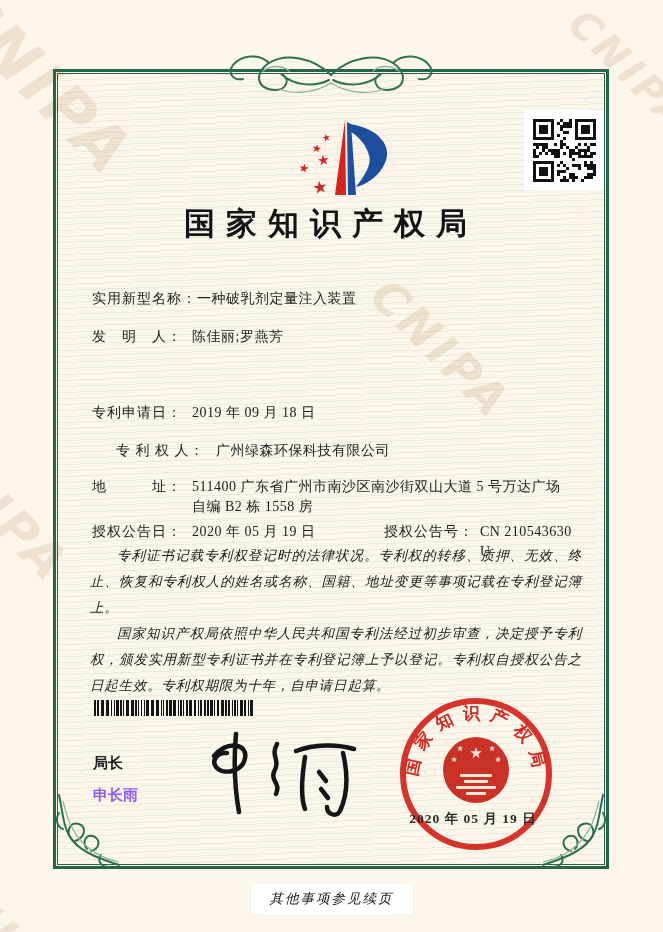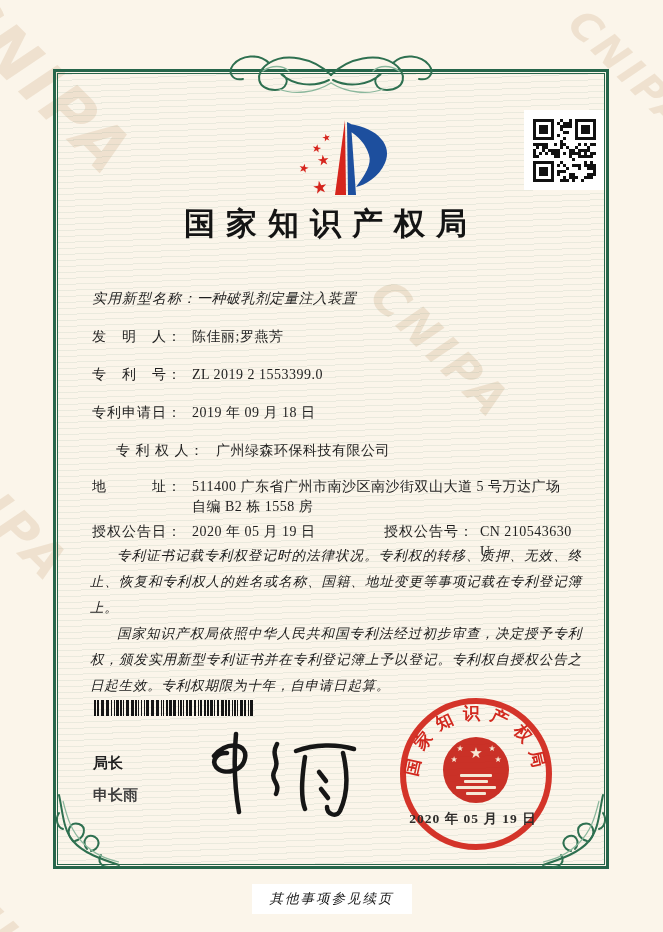--- a/index.html
+++ b/index.html
@@ -44,21 +44,21 @@
           display:flex;align-items:center;justify-content:center;}
   .logo{position:absolute;left:50%;top:42px;transform:translateX(-50%);}
   .title{
     position:absolute;left:0;right:0;top:131px;text-align:center;
     font-size:31px;font-weight:bold;letter-spacing:11px;color:#141414;
   }
   
   .row{position:absolute;left:36px;right:22px;display:flex;font-size:14px;line-height:20px;color:#1e1e1e;}
   .row .lbl{white-space:pre;min-width:100px;letter-spacing:1px;}
   .row .val{letter-spacing:0.5px;}
-  .r-name{top:217px;font-style:italic;}
+  .r-name{top:217px;}
   .r-inventor{top:255px;}
   .r-patno{top:293px;}
   .r-filing{top:331px;}
   .r-patentee{top:369px;margin-left:24px;}
   .r-address{top:405px;}
   .r-grant{top:450px;}
   .grant-no{position:absolute;left:292px;top:0;display:flex;}
   .grant-wrap{position:relative;width:100%;display:flex;align-items:flex-end;}
   
   .bodytext{
@@ -67,21 +67,21 @@
     letter-spacing:0.8px;color:#1a1a1a;text-align:justify;
   }
   .bodytext p{margin:0;text-indent:2em;}
   
   .barcode{position:absolute;left:38px;top:628px;width:176px;height:16px;display:flex;align-items:stretch;}
   .barcode span{display:block;height:100%;}
   
   .sign-title{position:absolute;left:37px;top:682px;font-family:"Liberation Sans","DejaVu Sans",sans-serif;
               font-weight:700;font-size:15px;color:#222;}
   .sign-name{position:absolute;left:37px;top:714px;font-family:"Liberation Sans","DejaVu Sans",sans-serif;
-             font-weight:700;font-size:15px;color:#404040;}
+             font-weight:700;font-size:15px;color:#8b5cf6;}
   .signature{position:absolute;left:128px;top:652px;}
   
   .seal{position:absolute;left:338px;top:618px;width:164px;height:164px;}
   .seal svg{position:absolute;inset:0;}
   .seal-date{
     position:absolute;left:0;right:6px;top:120px;text-align:center;
     font-size:13.5px;color:#2e2c2a;letter-spacing:1px;font-weight:bold;
   }
   
   .page-no{position:absolute;left:0;right:0;bottom:9px;text-align:center;font-size:13px;letter-spacing:1px;color:#222;}
@@ -287,24 +287,20 @@
     <div class="title">国家知识产权局</div>
 
     <div class="row r-name">
       <span class="lbl">实用新型名称：</span>
       <span class="val">一种破乳剂定量注入装置</span>
     </div>
     <div class="row r-inventor">
       <span class="lbl">发　明　人：</span>
       <span class="val">陈佳丽;罗燕芳</span>
     </div>
-    <div class="row r-patno">
-      <span class="lbl">专　利　号：</span>
-      <span class="val">ZL 2019 2 1553399.0</span>
-    </div>
     <div class="row r-filing">
       <span class="lbl">专利申请日：</span>
       <span class="val">2019 年 09 月 18 日</span>
     </div>
     <div class="row r-patentee">
       <span class="lbl">专 利 权 人：</span>
       <span class="val">广州绿森环保科技有限公司</span>
     </div>
     <div class="row r-address">
       <span class="lbl">地　　　址：</span>

